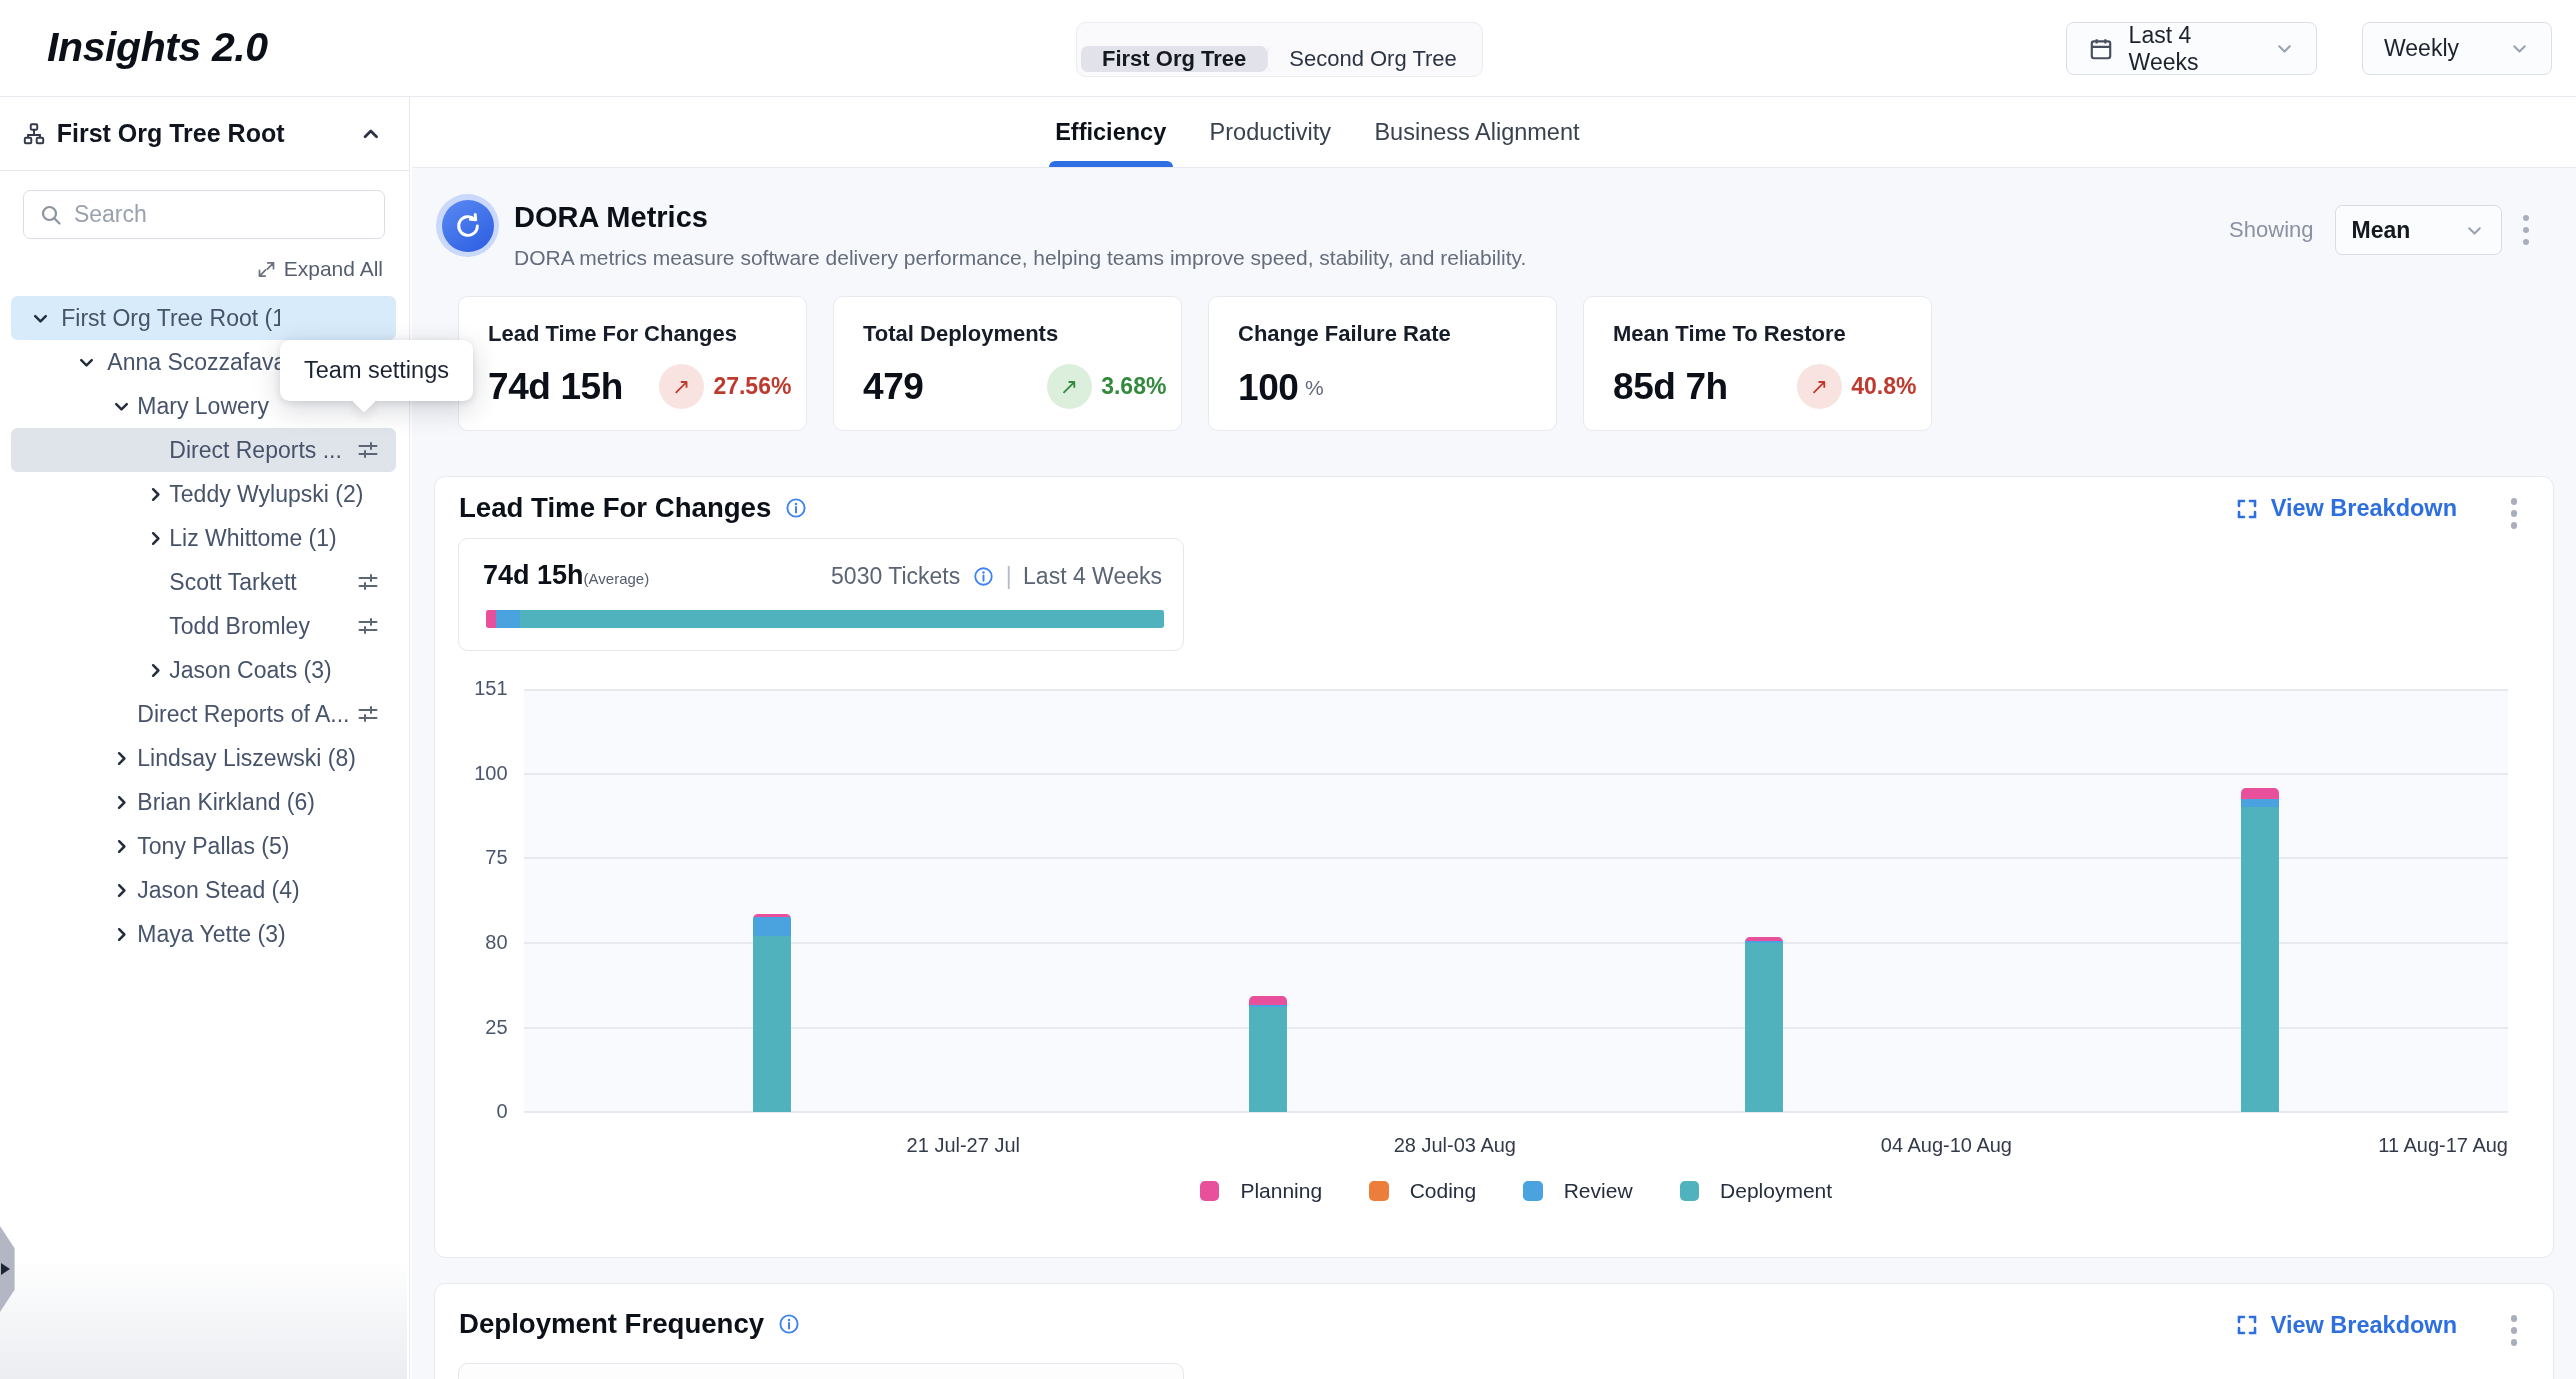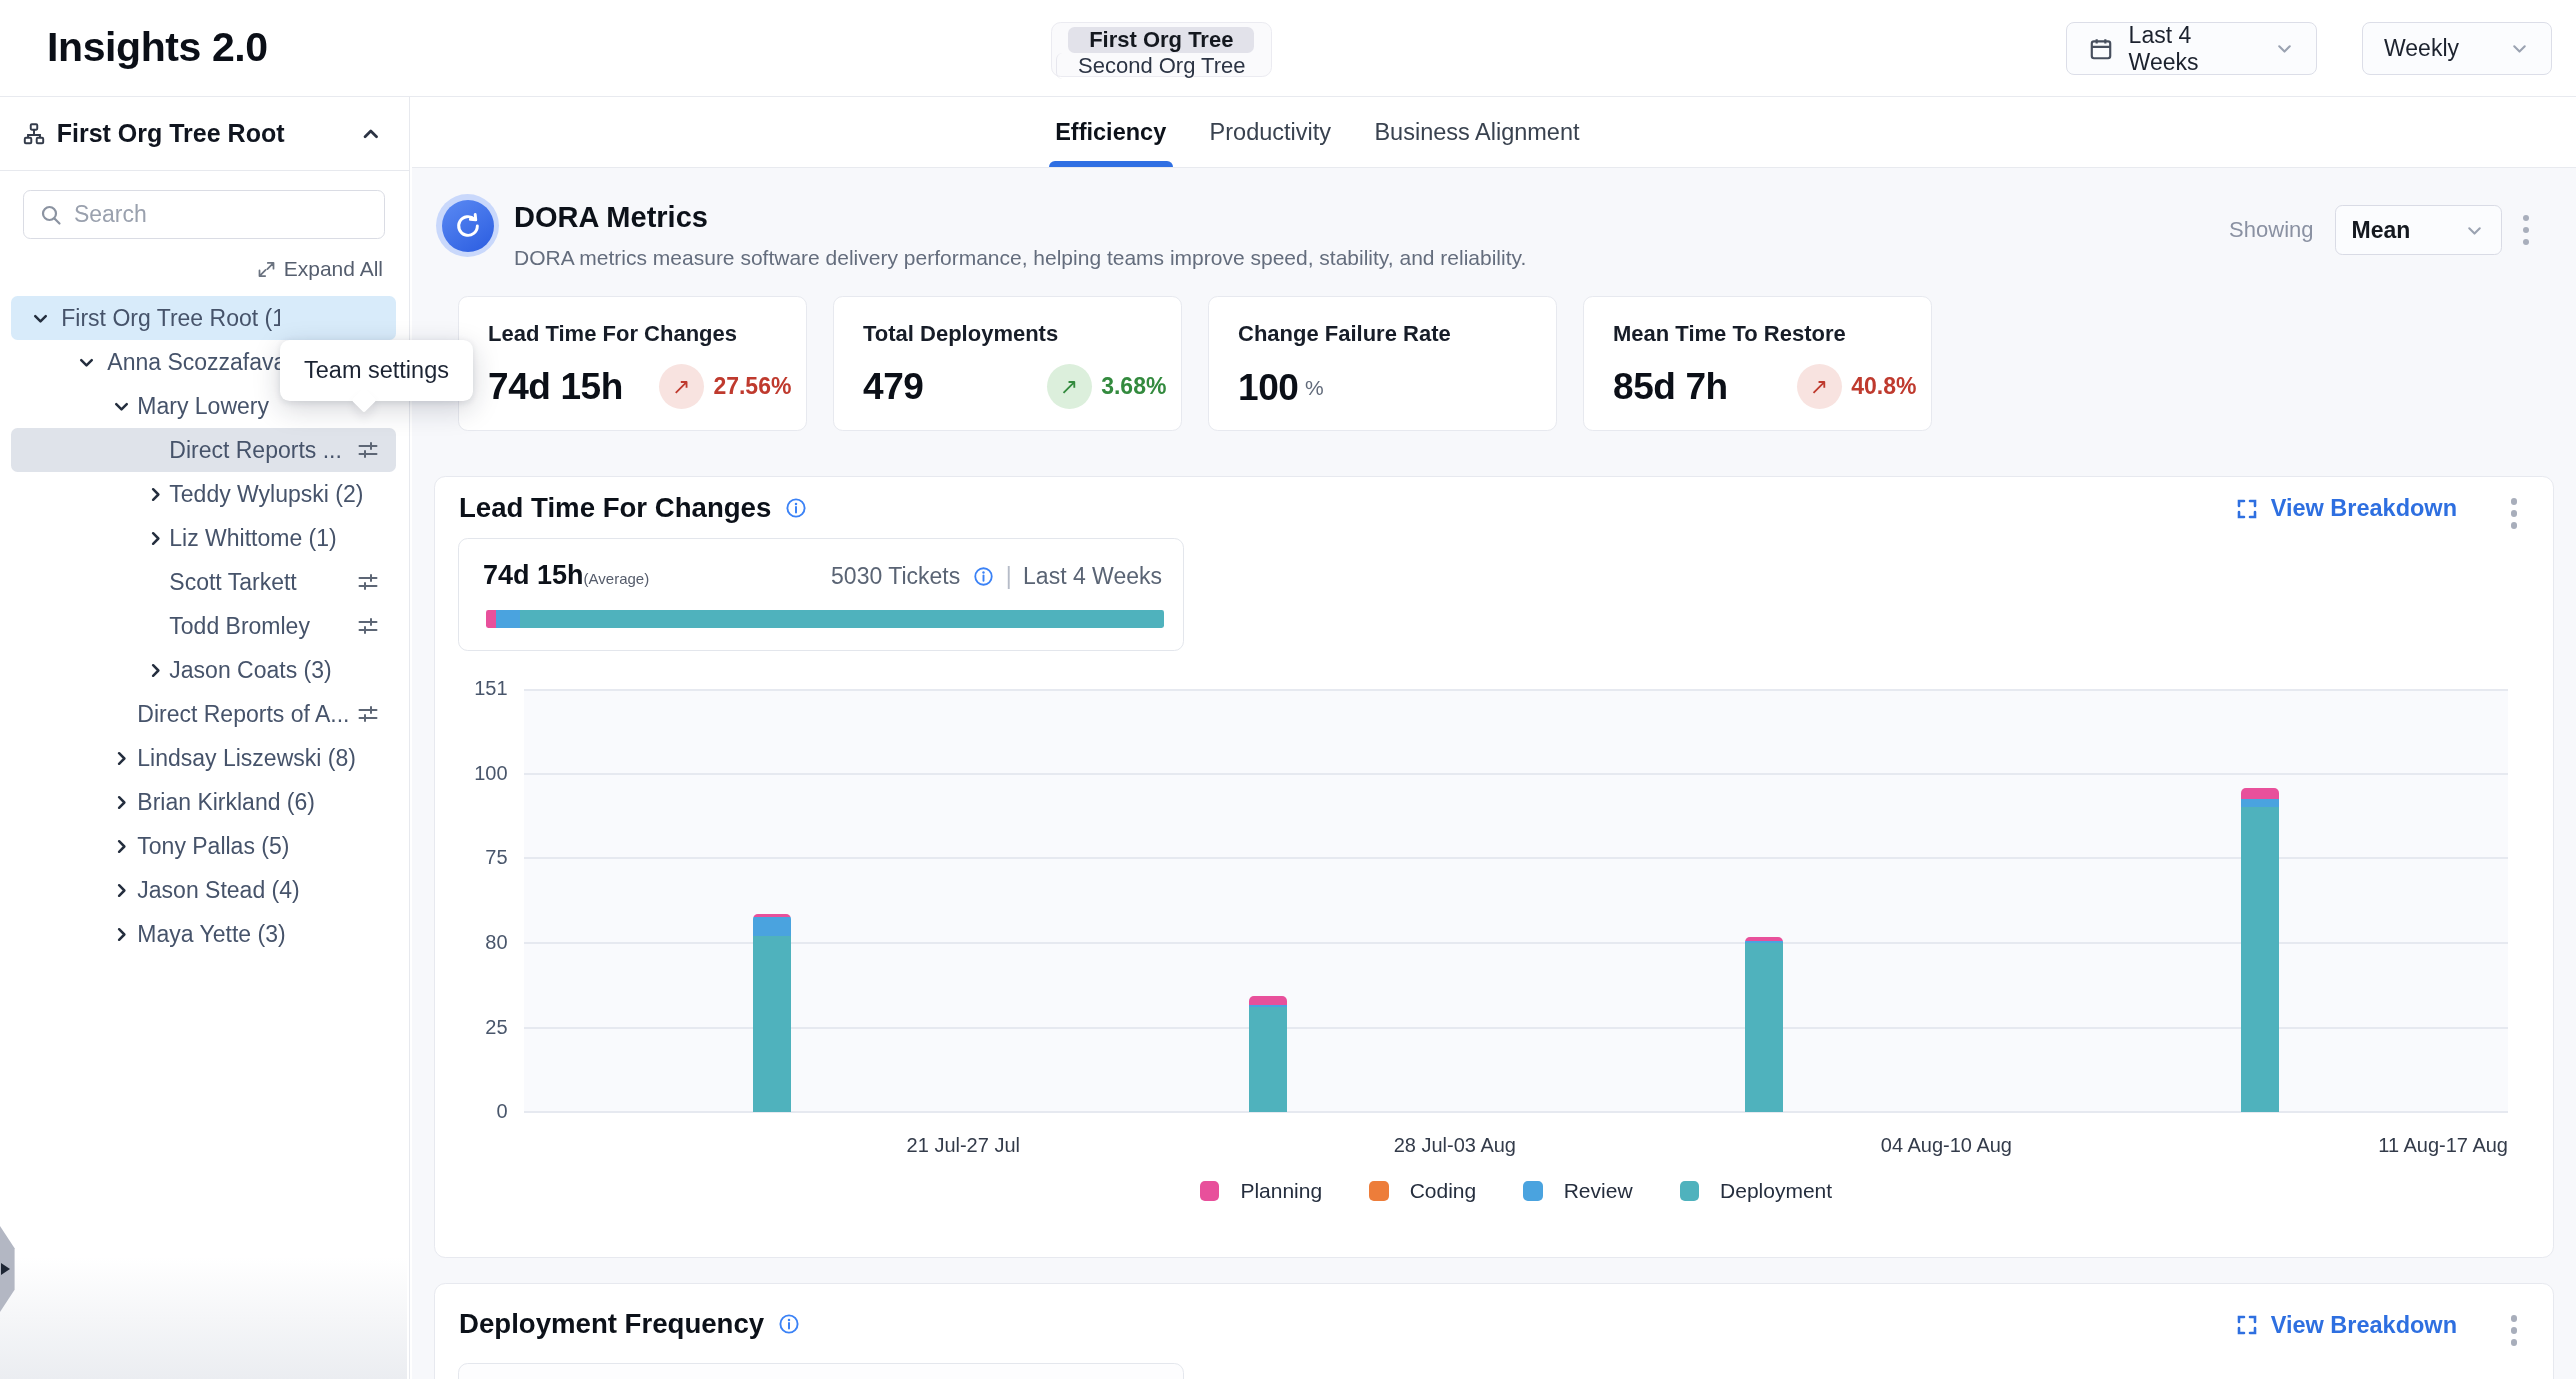--- a/index.html
+++ b/index.html
@@ -13,26 +13,26 @@
   }
   .page { position: absolute; inset: 0; width: 2576px; height: 1380px; overflow: hidden; }
 
   
   .app-header {
     position: absolute; top: 0; left: 0; width: 2576px; height: 97px;
     background: #fff; border-bottom: 1.6px solid #e8eaef;
   }
   .app-title {
     position: absolute; left: 47px; top: 24px;
-    font-size: 41px; font-weight: 700; letter-spacing: -0.4px; color: #0b0f17;
+    font-size: 41px; font-weight: 700; letter-spacing: -0.4px; color: #0b0f17; font-style: italic;
   }
   .seg-control {
-    position: absolute; left: 1051px; top: 22px; height: 55px;
-    display: flex; align-items: center;
-    background: #fafafc; border: 1.6px solid #ebebf1; border-radius: 9.7px; padding: 4px; flex-direction: column;
+    position: absolute; left: 1076px; top: 22px; height: 55px;
+    display: flex; align-items: flex-end;
+    background: #fafafc; border: 1.6px solid #ebebf1; border-radius: 9.7px; padding: 4px;
   }
   .seg {
     display: flex; align-items: center; padding: 0 21px;
     font-size: 22px; color: #2c3444; border-radius: 6.5px; white-space: nowrap; cursor: default;
   }
   .seg.active { background: #e2e2ea; font-weight: 700; color: #14181f; }
   .seg.inactive { border-left: 1.6px solid #e7e7ee; }
   .hdr-controls { position: absolute; right: 24px; top: 22px; display: flex; gap: 45px; }
   .dd-btn {
     height: 53px; display: flex; align-items: center; gap: 14.6px;

